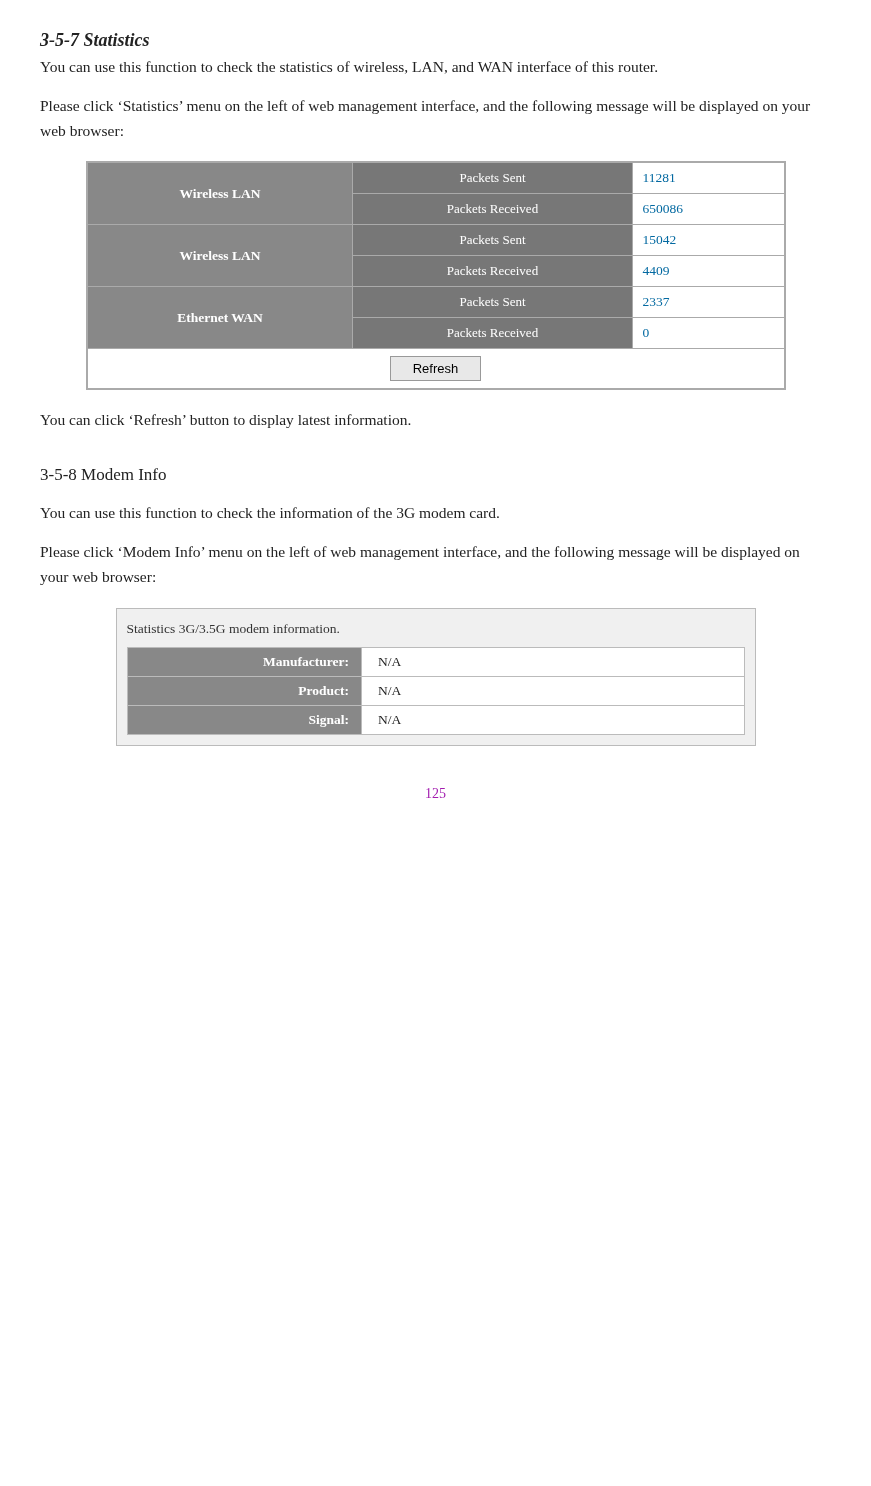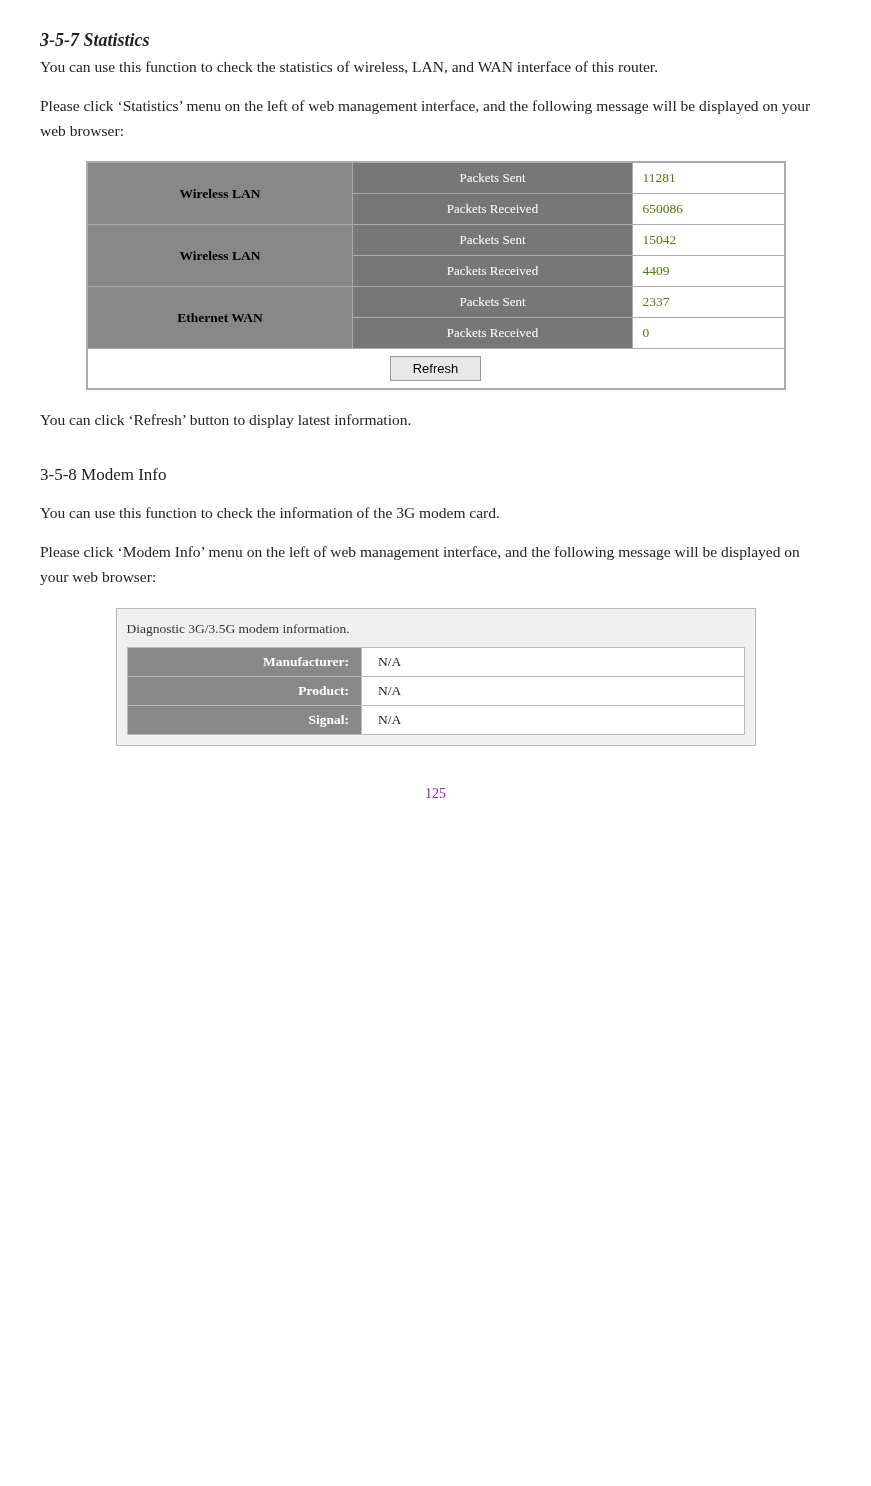--- a/index.html
+++ b/index.html
@@ -39,34 +39,34 @@
       width: 100%;
       border-collapse: collapse;
     }
     .stats-table td {
       border: 1px solid #aaa;
       padding: 7px 14px;
       font-size: 14px;
     }
     .stats-table .row-header {
       background: #888;
-      color: #000000;
+      color: #ffffff;
       text-align: center;
       font-weight: bold;
       font-size: 13.5px;
     }
     .stats-table .col-header {
       background: #777;
       color: #fff;
       text-align: center;
       font-size: 13px;
     }
     .stats-table .value-cell {
       background: #fff;
-      color: #4d7c0f;
+      color: #0369a1;
       font-size: 13.5px;
       padding-left: 10px;
     }
     .refresh-row {
       text-align: center;
       padding: 10px 0;
     }
     .refresh-btn {
       padding: 4px 22px;
       font-size: 13px;
@@ -193,21 +193,21 @@
 <p class="section-title-normal">3-5-8 Modem Info</p>
 
 
 <p class="body-text">You can use this function to check the information of the 3G modem card.</p>
 
 
 <p class="body-text">Please click ‘Modem Info’ menu on the left of web management interface, and the following message will be displayed on your web browser:</p>
 
 
 <div class="modem-box">
-  <p class="modem-title">Diagnostic 3G/3.5G modem information.</p>
+  <p class="modem-title">Statistics 3G/3.5G modem information.</p>
   <table class="modem-table">
     <tbody>
         <tr>
       <td class="modem-label">Manufacturer:</td>
       <td class="modem-value">N/A</td>
     </tr>
     <tr>
       <td class="modem-label">Product:</td>
       <td class="modem-value">N/A</td>
     </tr>

